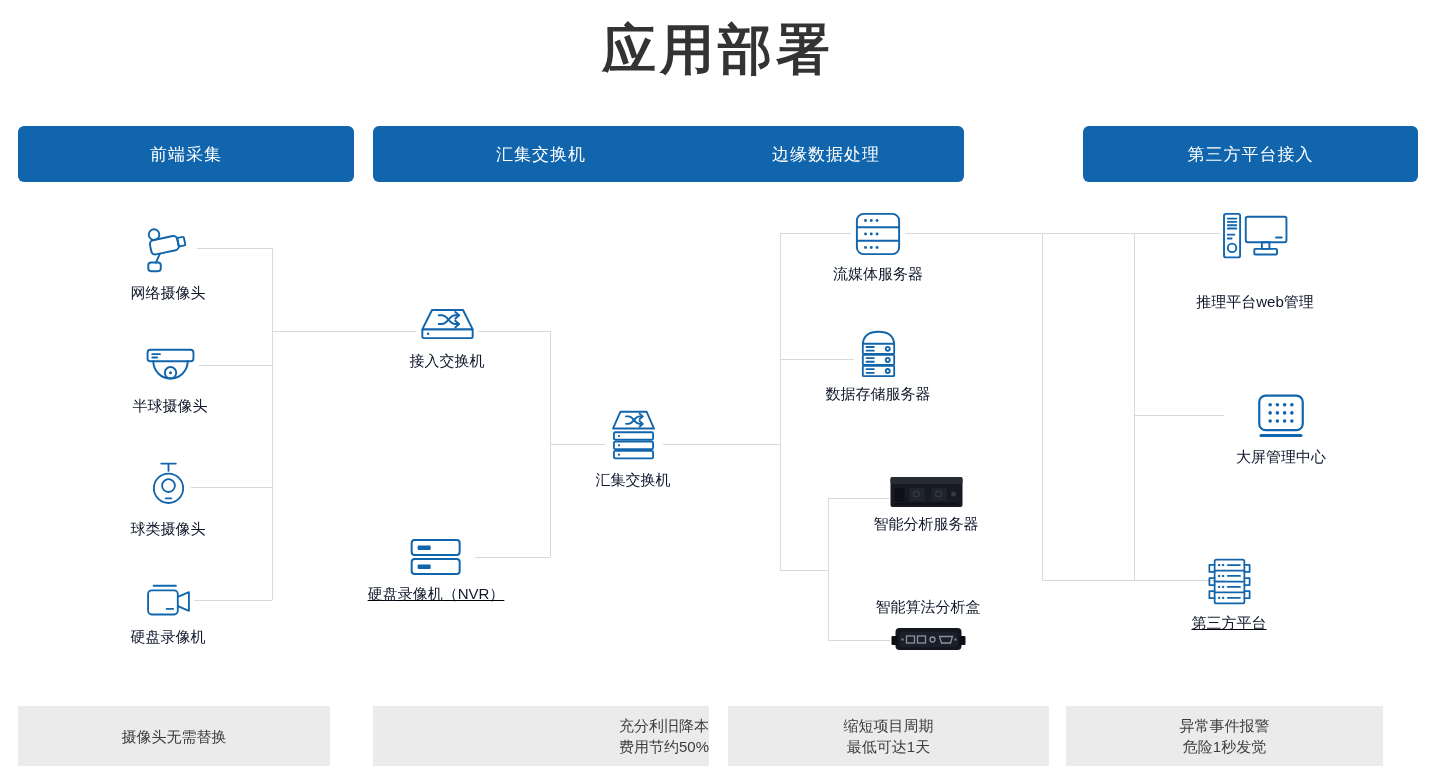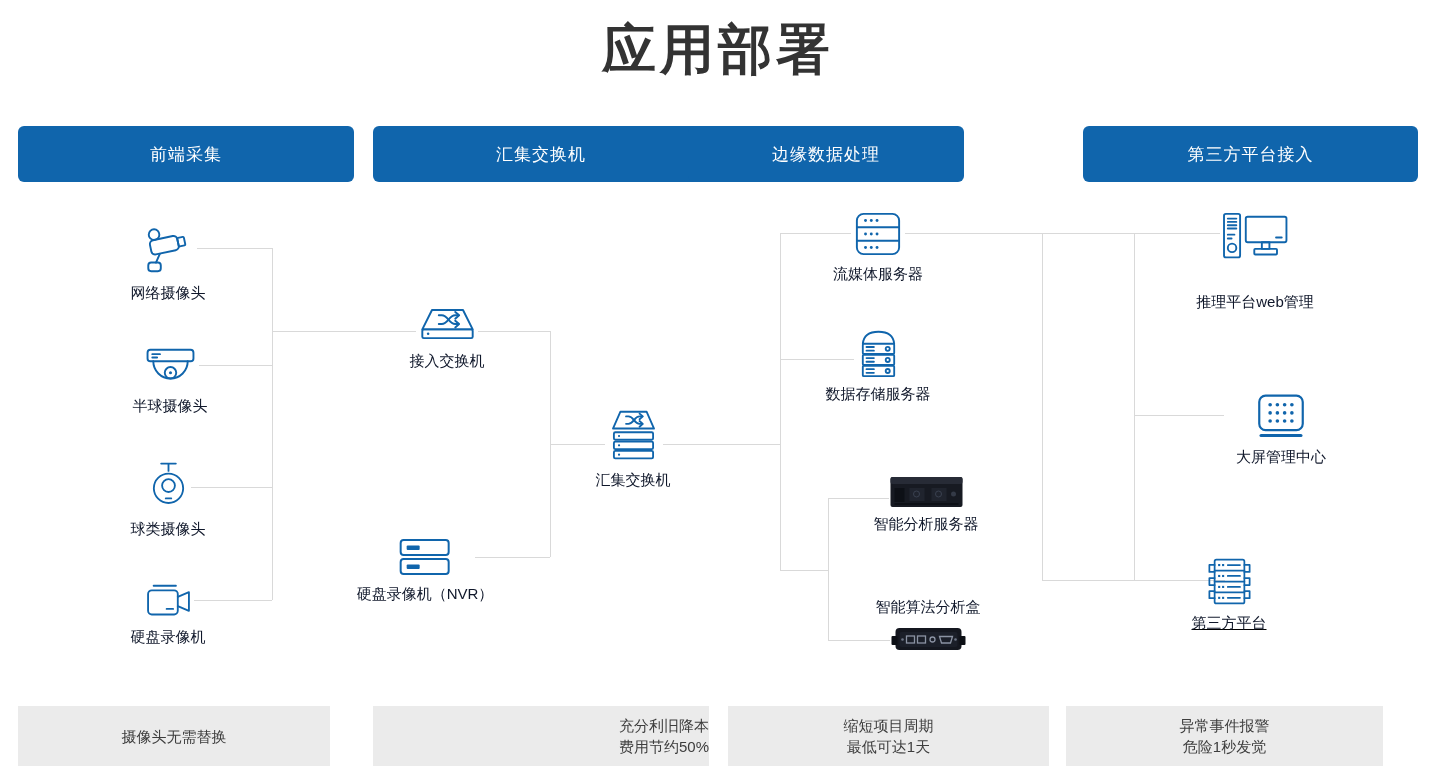--- a/index.html
+++ b/index.html
@@ -132,21 +132,21 @@
         <circle class="fillb" cx="12" cy="28.5" r="1.3"></circle>
         <path class="stroke" d="M23,9.5 h3 c7,0 7,9 14,9 h3"></path>
         <path class="stroke" d="M40,15 L44,18.5 L40,22"></path>
         <path class="stroke" d="M23,18.5 h3 c7,0 7,-9 14,-9 h3"></path>
         <path class="stroke" d="M40,6 L44,9.5 L40,13"></path>
       </svg>
     </span>
     <span class="lbl">接入交换机</span>
   </div>
 
-  <div class="node" style="left:425px;top:536px;">
+  <div class="node" style="left:436px;top:536px;text-decoration:underline;">
     <span>
       <svg width="56" height="42" viewBox="0 0 56 42">
         <rect class="stroke" x="4" y="4" width="48" height="15" rx="3"></rect>
         <rect class="stroke" x="4" y="23" width="48" height="15" rx="3"></rect>
         <rect class="fillb" x="10" y="9.5" width="13" height="4.5" rx="1"></rect>
         <rect class="fillb" x="10" y="28.5" width="13" height="4.5" rx="1"></rect>
       </svg>
     </span>
     <span class="lbl">硬盘录像机（NVR）</span>
   </div>

